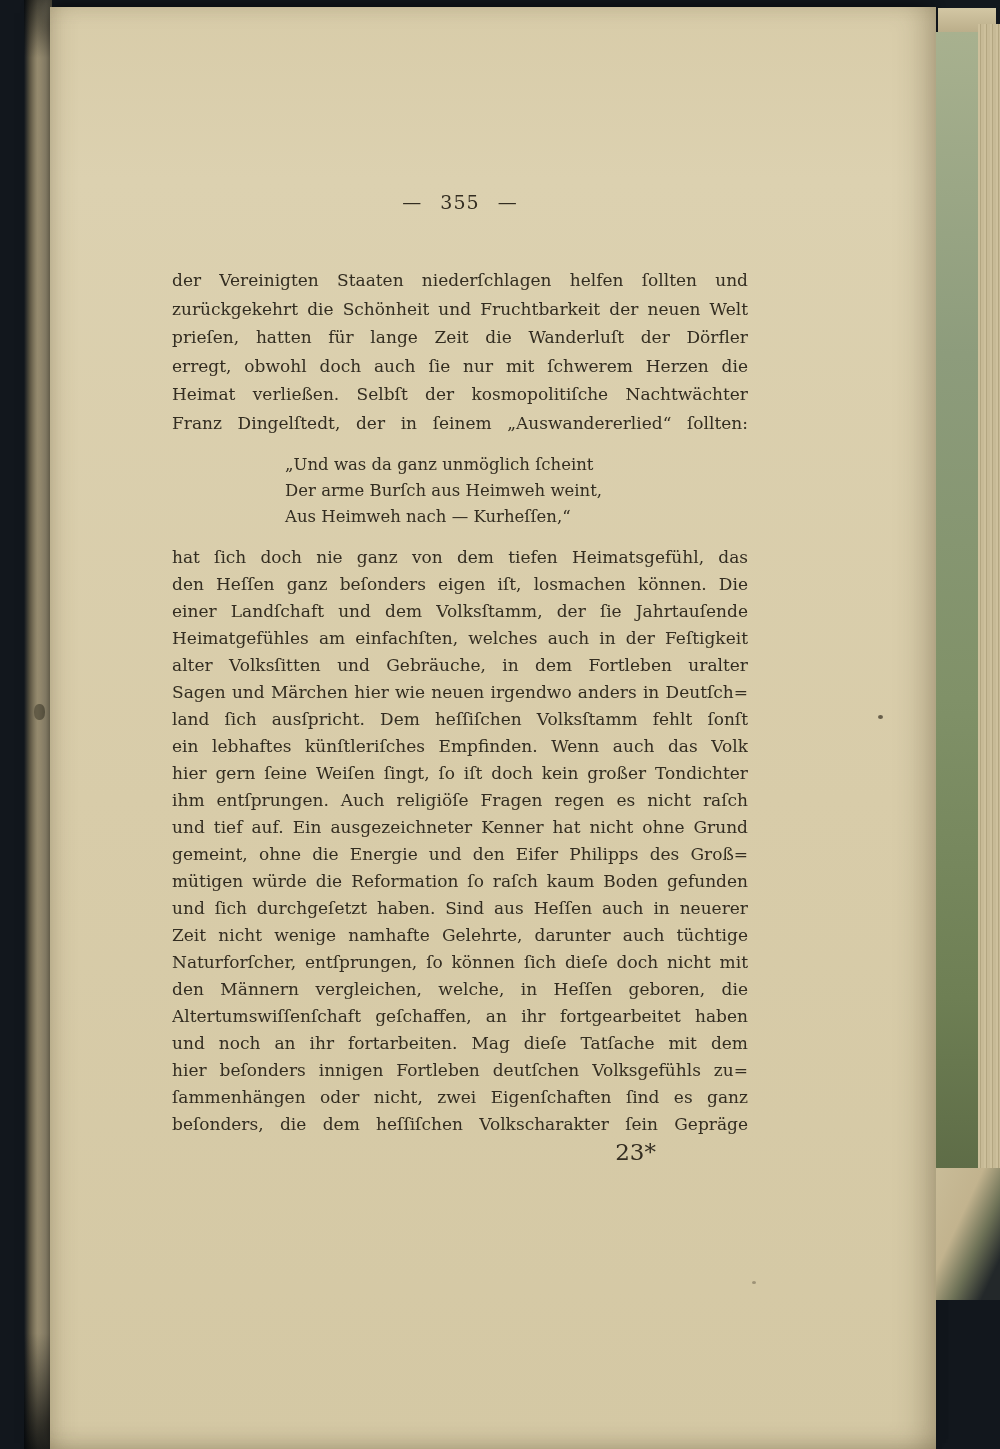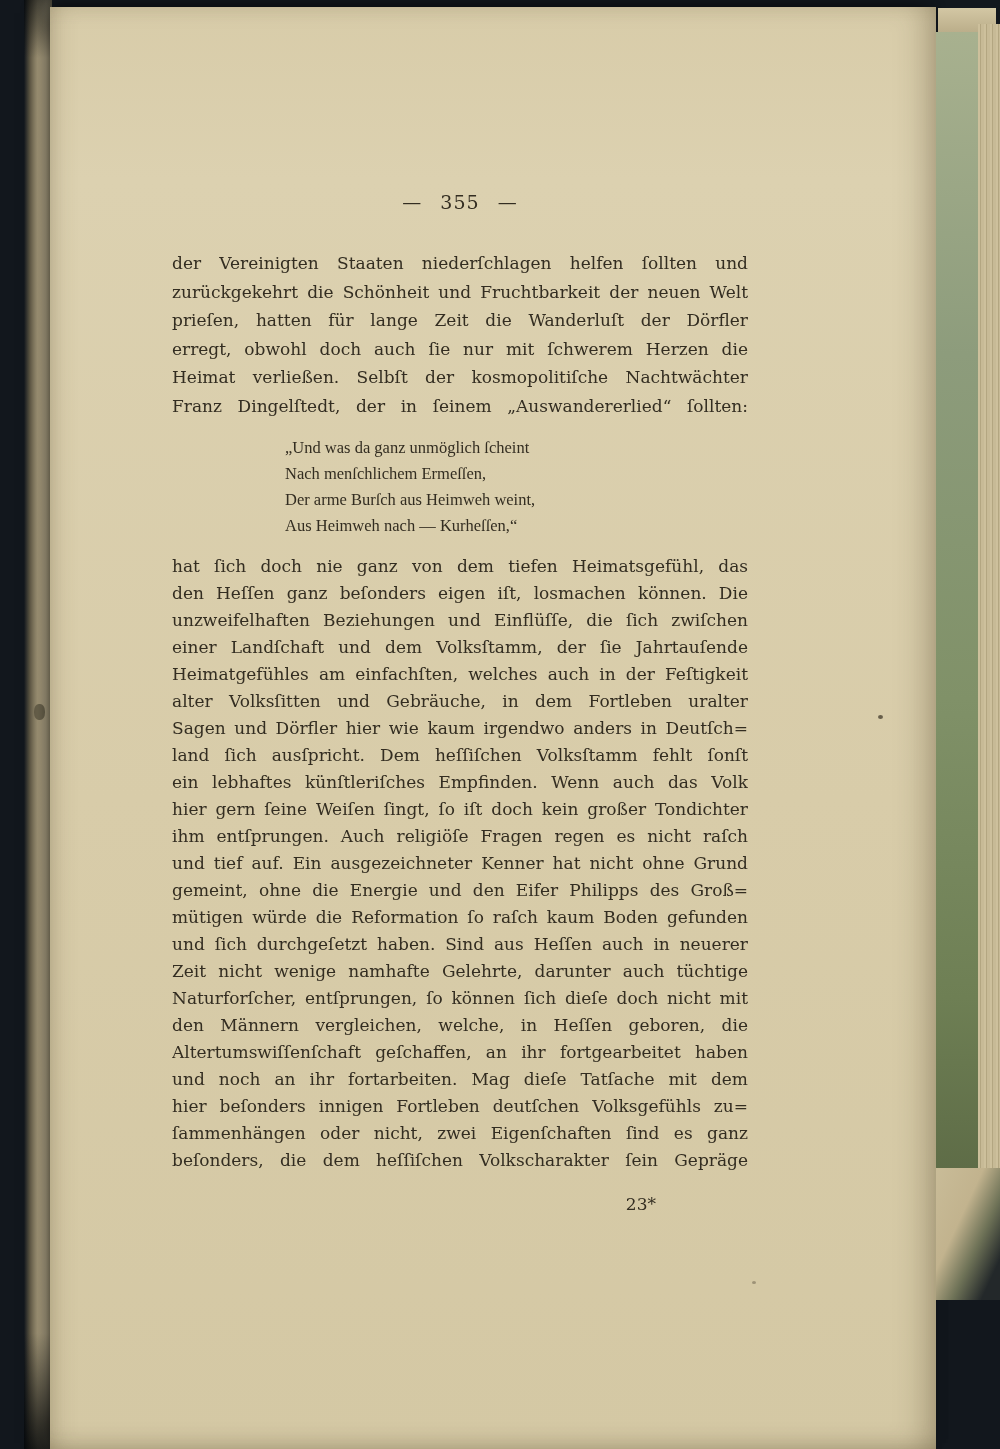--- a/index.html
+++ b/index.html
@@ -53,29 +53,29 @@
     color: var(--ink, #332d21);
   }
   .page-number {
     margin-top:184px; text-align:center;
     font-size:19px; line-height:23px; word-spacing:11px; letter-spacing:1px;
   }
   .para .line {
     font-size:17px; text-align:justify; text-align-last:justify;
     text-justify:inter-word; overflow:hidden; white-space:normal;
   }
-  .para1 { margin-top:35px; }
+  .para1 { margin-top:52px; }
   .para1 .line { line-height:28.5px; height:28.5px; }
   .verse { margin-top:15px; margin-left:113px; }
-  .verse .line { font-size:16.5px; line-height:26px; height:26px; text-align:left;font-family:Liberation Serif, serif; }
+  .verse .line { font-size:16.5px; line-height:26px; height:26px; text-align:left; }
   .para2 { margin-top:14px; }
   .para2 .line { line-height:27px; height:27px; }
   .signature {
-    margin-top:19px; text-align:right; padding-right:92px;
-    font-size:17px; line-height:22px;
+    margin-top:3px; text-align:right; padding-right:92px;
+    font-size:23px; line-height:22px;
   }
 
   
   .cloth-strip {
     position:absolute; left:936px; top:32px; width:42px; height:1150px;
     background: linear-gradient(180deg,
       #a8b18f 0%, var(--cloth-green, #8d9c7c) 28%, #809168 58%, #6e7f54 84%, #5d6b46 100%);
   }
   .right-page-edges {
     position:absolute; left:978px; top:24px; width:22px; height:1165px;
@@ -111,33 +111,31 @@
           <div class="line">der Vereinigten Staaten niederſchlagen helfen ſollten und</div>
           <div class="line">zurückgekehrt die Schönheit und Fruchtbarkeit der neuen Welt</div>
           <div class="line">prieſen, hatten für lange Zeit die Wanderluſt der Dörfler</div>
           <div class="line">erregt, obwohl doch auch ſie nur mit ſchwerem Herzen die</div>
           <div class="line">Heimat verließen. Selbſt der kosmopolitiſche Nachtwächter</div>
           <div class="line">Franz Dingelſtedt, der in ſeinem „Auswandererlied“ ſollten:</div>
         </div>
 
       <div class="verse">
           <div class="line">„Und was da ganz unmöglich ſcheint</div>
-          <div class="line">Nach menſchlichem Ermeſſen,</div>
           <div class="line">Der arme Burſch aus Heimweh weint,</div>
           <div class="line">Aus Heimweh nach — Kurheſſen,“</div>
         </div>
 
       <div class="para para2">
           <div class="line">hat ſich doch nie ganz von dem tiefen Heimatsgefühl, das</div>
           <div class="line">den Heſſen ganz beſonders eigen iſt, losmachen können. Die</div>
-          <div class="line">unzweifelhaften Beziehungen und Einflüſſe, die ſich zwiſchen</div>
           <div class="line">einer Landſchaft und dem Volksſtamm, der ſie Jahrtauſende</div>
           <div class="line">Heimatgefühles am einfachſten, welches auch in der Feſtigkeit</div>
           <div class="line">alter Volksſitten und Gebräuche, in dem Fortleben uralter</div>
-          <div class="line">Sagen und Dörfler hier wie kaum irgendwo anders in Deutſch=</div>
+          <div class="line">Sagen und Märchen hier wie neuen irgendwo anders in Deutſch=</div>
           <div class="line">land ſich ausſpricht. Dem heſſiſchen Volksſtamm fehlt ſonſt</div>
           <div class="line">ein lebhaftes künſtleriſches Empfinden. Wenn auch das Volk</div>
           <div class="line">hier gern ſeine Weiſen ſingt, ſo iſt doch kein großer Tondichter</div>
           <div class="line">ihm entſprungen. Auch religiöſe Fragen regen es nicht raſch</div>
           <div class="line">und tief auf. Ein ausgezeichneter Kenner hat nicht ohne Grund</div>
           <div class="line">gemeint, ohne die Energie und den Eifer Philipps des Groß=</div>
           <div class="line">mütigen würde die Reformation ſo raſch kaum Boden gefunden</div>
           <div class="line">und ſich durchgeſetzt haben. Sind aus Heſſen auch in neuerer</div>
           <div class="line">Zeit nicht wenige namhafte Gelehrte, darunter auch tüchtige</div>
           <div class="line">Naturforſcher, entſprungen, ſo können ſich dieſe doch nicht mit</div>

